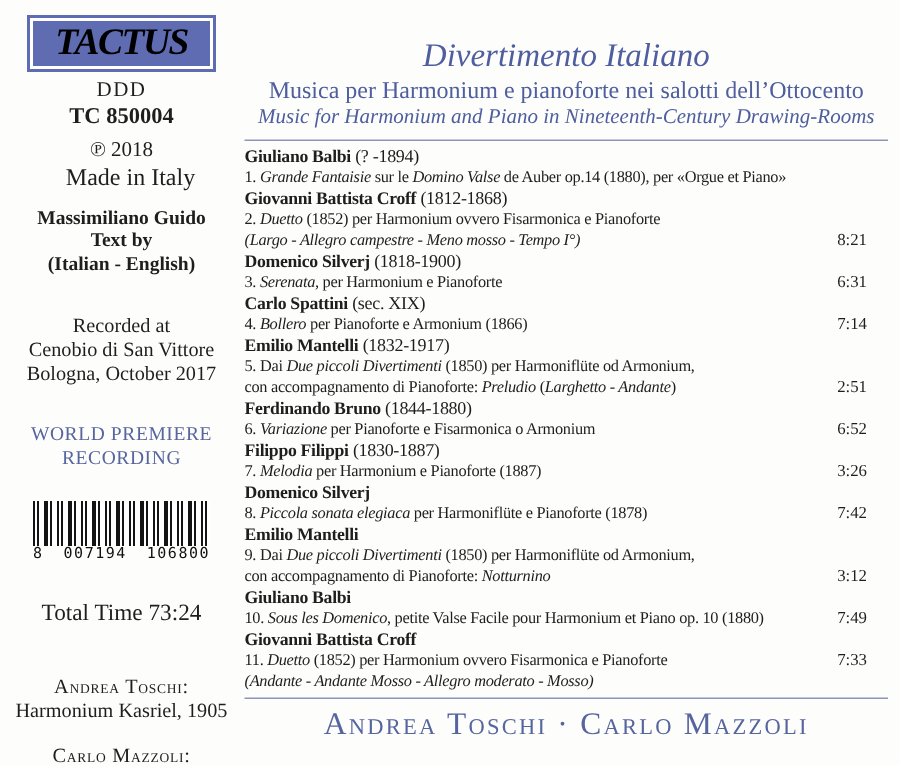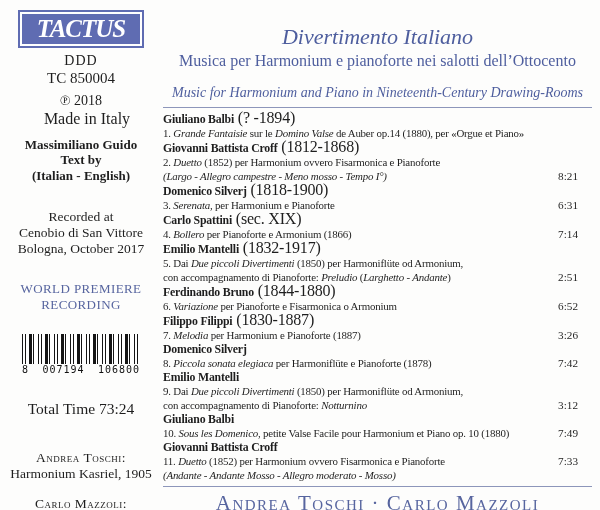--- a/index.html
+++ b/index.html
@@ -11,25 +11,25 @@
   }
   
   .sidebar{position:absolute;left:0;top:0;width:162px;height:510px;text-align:center;}
   .logo{
     margin:10px auto 0 auto;width:122px;height:34px;
     background:#5f6cb2;border:2px solid #5f6cb2;
     box-shadow:inset 0 0 0 2px #ffffff;
     display:flex;align-items:center;justify-content:center;
   }
   .logo span{
-    color:#ffffff;font-style:italic;font-weight:bold;
+    color:#000000;font-style:italic;font-weight:bold;
     font-size:25px;letter-spacing:-1px;line-height:1;transform:translateY(-1px);
   }
   .fmt{margin-top:5px;font-size:14px;letter-spacing:1px;}
-  .cat{font-size:15px;font-weight:normal;margin-top:1px;}
+  .cat{font-size:15px;font-weight:bold;margin-top:1px;}
   .pline{margin-top:6px;font-size:14px;}
   .made{font-size:16px;margin-top:1px;padding-left:12px;}
   .textby{margin-top:9px;font-size:13px;font-weight:bold;line-height:1.18;}
   .recorded{margin-top:26px;font-size:13.5px;line-height:1.2;}
   .premiere{margin-top:23px;font-size:13px;line-height:1.25;color:#57659f;letter-spacing:.4px;}
   .barcode-wrap{margin:21px auto 0 auto;width:118px;}
   .bars{
     height:30px;width:118px;margin:0 auto;
     background:
       repeating-linear-gradient(90deg,
@@ -44,26 +44,26 @@
   .perf{margin-top:0;line-height:1.2;}
   .perf .pname{font-variant-caps:small-caps;font-size:13.5px;letter-spacing:.5px;display:block;}
   .perf .pinstr{font-size:13.5px;display:block;}
   .perf1{margin-top:32px;}
   .perf2{margin-top:14px;}
   
   .main{position:absolute;left:163px;top:16px;width:429px;height:510px;}
   .hdr{text-align:center;padding-top:8px;color:#4e5e9e;}
   .hdr .title{font-style:italic;font-size:22px;line-height:1.2;}
   .hdr .sub-it{font-size:16px;line-height:1.25;margin-top:1px;}
-  .hdr .sub-en{font-style:italic;font-size:14px;line-height:1.2;margin-top:14px;}
+  .hdr .sub-en{font-style:italic;font-size:14px;line-height:1.2;}
   .rule{border:none;border-top:1px solid #8d96ba;margin:5px 0 0 0;}
   #track-list{margin-top:3px;padding-right:14px;}
   .trow{display:flex;align-items:baseline;line-height:14px;font-size:10.9px;letter-spacing:-0.2px;white-space:nowrap;}
   .cname{font-weight:bold;font-size:11.8px;}
-  .cdates{font-size:16px;}
+  .cdates{font-size:12px;}
   .ltext{flex:1 1 auto;min-width:0;overflow:hidden;}
   .it{font-style:italic;}
   .time{flex:0 0 auto;margin-left:6px;font-size:11.2px;letter-spacing:0;}
   .footer-rule{border:none;border-top:1px solid #8d96ba;margin:4px 0 0 0;}
   .artists{
     text-align:center;margin-top:4px;color:#57659f;
     font-variant-caps:small-caps;font-size:21px;letter-spacing:1.5px;line-height:1.2;
   }
 </style>
 </head>

